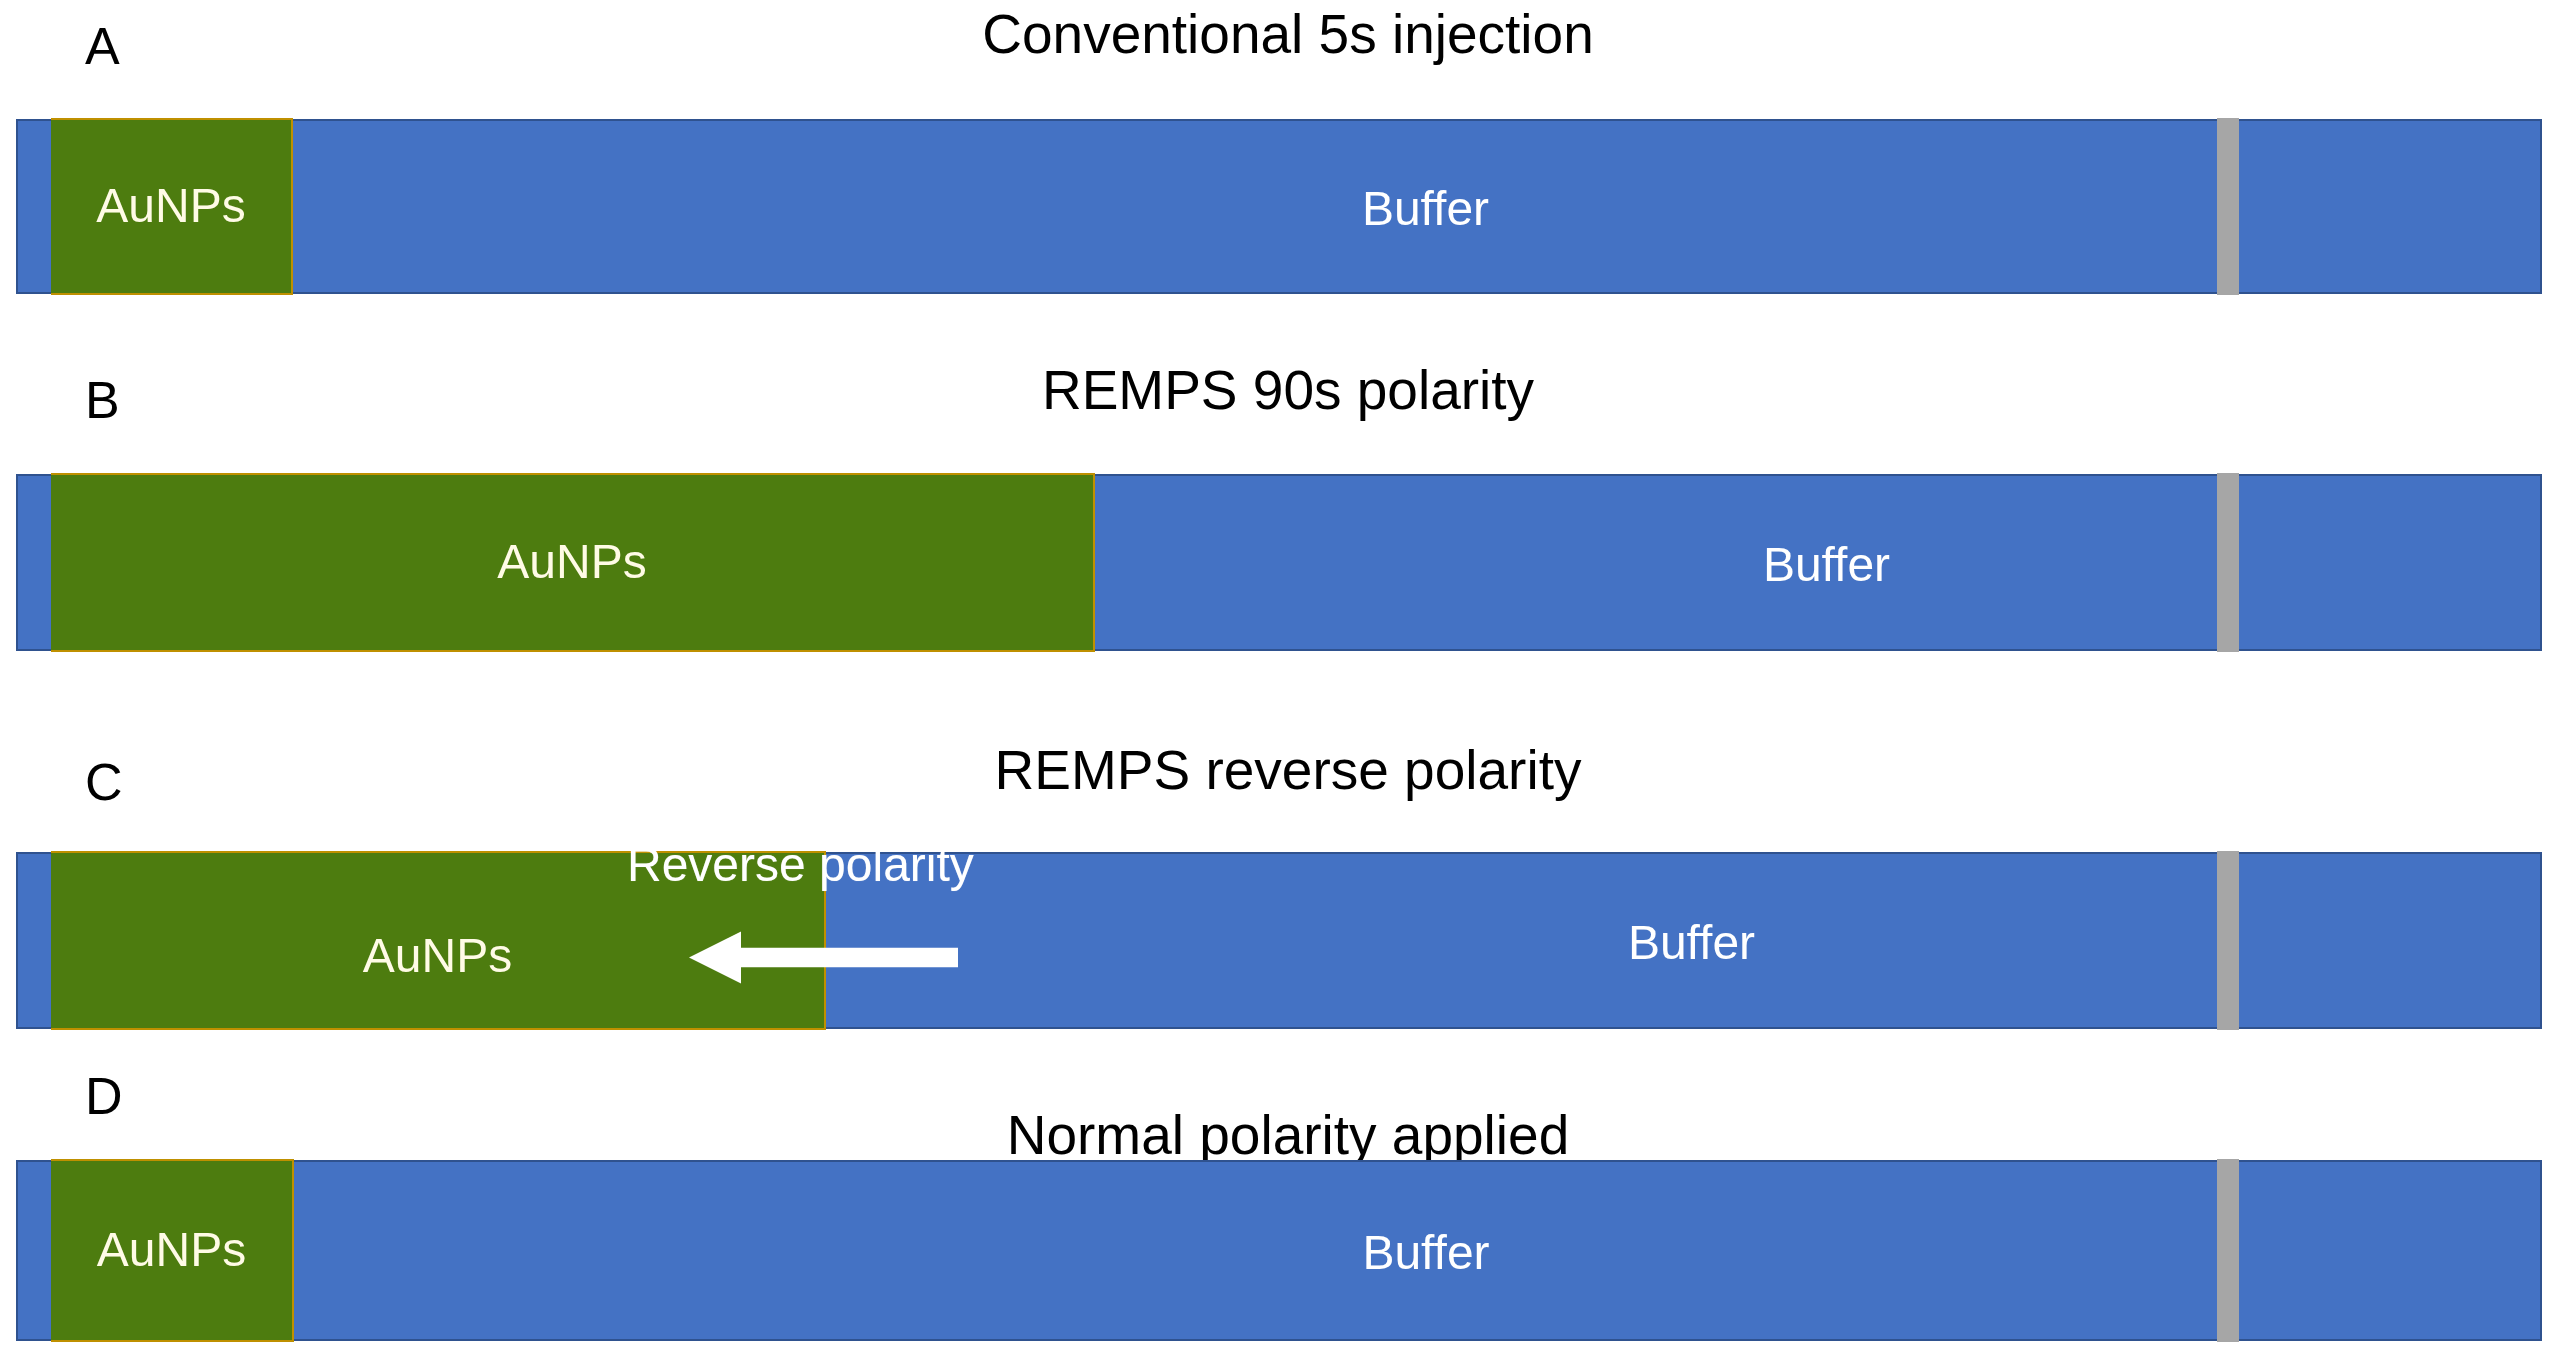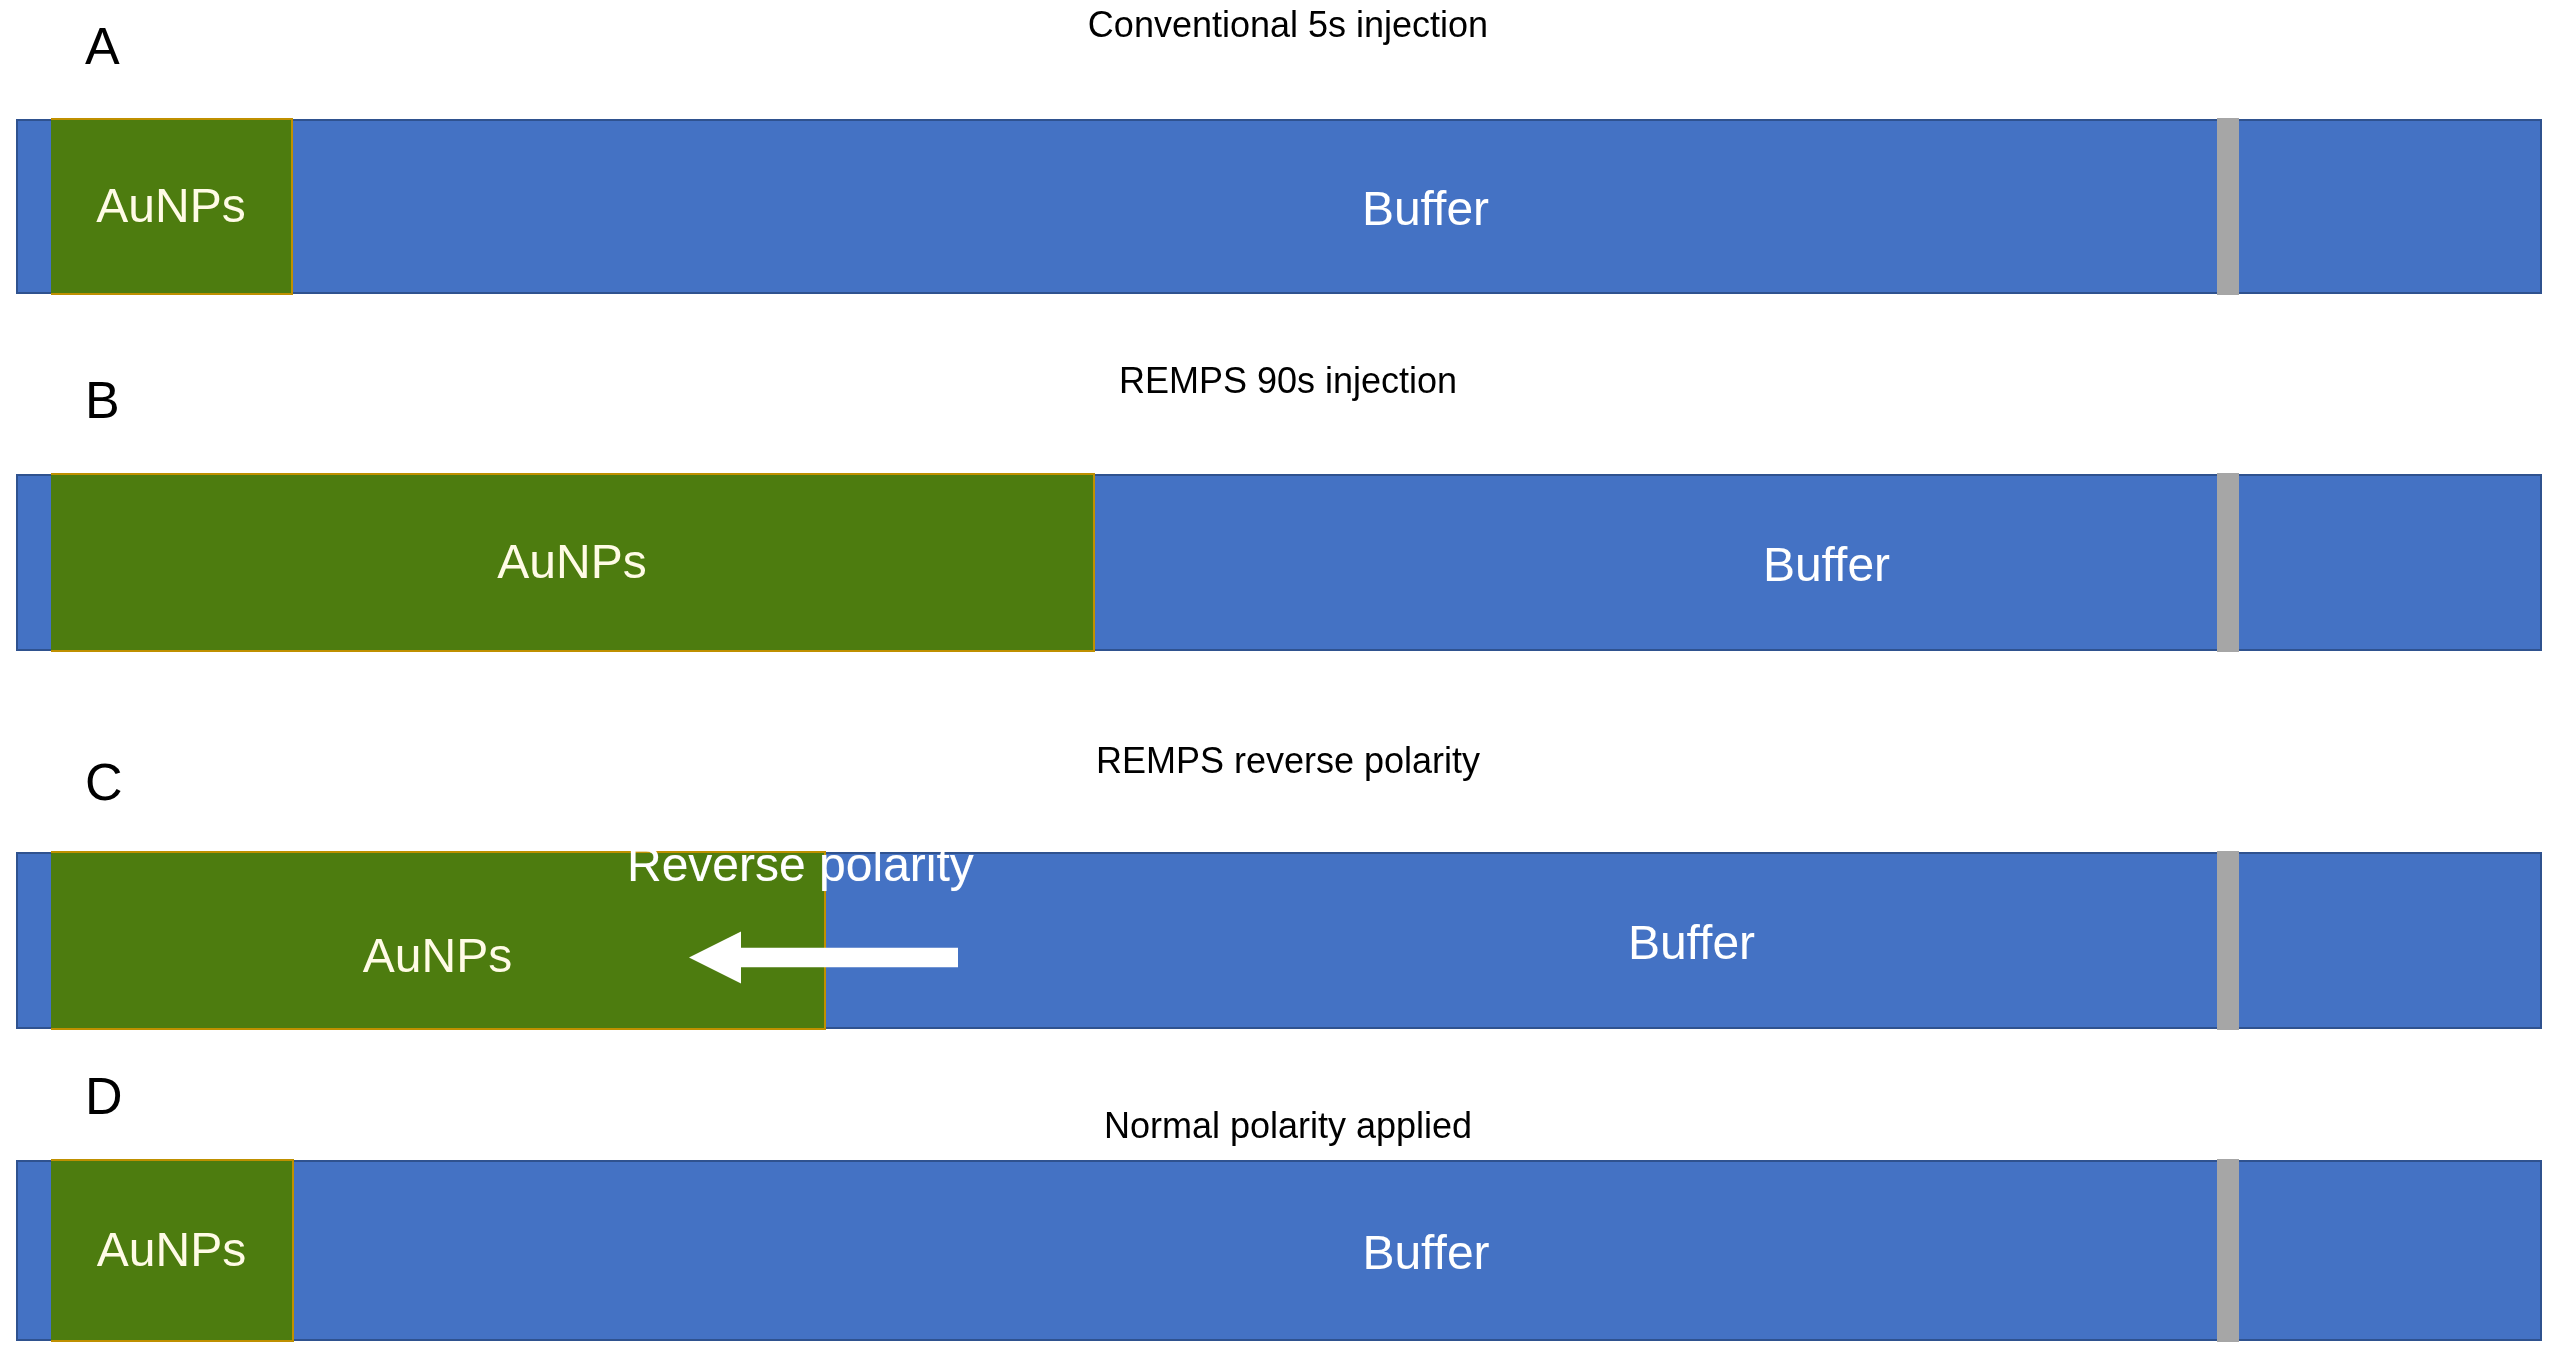--- a/index.html
+++ b/index.html
@@ -27,21 +27,21 @@
     font-weight: 400;
     letter-spacing: 0px;
   }
 
   
   .panel-title {
     position: absolute;
     left: 0;
     width: 2576px;
     text-align: center;
-    font-size: 36px;
+    font-size: 55px;
     line-height: 1;
     color: #000000;
     font-weight: 400;
     white-space: nowrap;
   }
 
   
   .capillary {
     position: absolute;
     left: 16px;
@@ -125,21 +125,21 @@
 
   <div class="capillary" style="top:119px; height:175px;">
     <div class="buffer-label" style="left:293px; right:0;">Buffer</div>
     <div class="plug" style="left:33px; width:242px;">
       <span class="plug-label">AuNPs</span>
     </div>
     <div class="detector" style="left:2199px;"></div>
   </div>
 
   <div class="panel-letter" style="left:85px; top:374px;">B</div>
-  <div class="panel-title" style="top:363px;">REMPS 90s injection</div>
+  <div class="panel-title" style="top:363px;">REMPS 90s polarity</div>
 
   <div class="capillary" style="top:474px; height:177px;">
     <div class="buffer-label" style="left:1095px; right:0;">Buffer</div>
     <div class="plug" style="left:33px; width:1044px;">
       <span class="plug-label">AuNPs</span>
     </div>
     <div class="detector" style="left:2199px;"></div>
   </div>
 
   <div class="panel-letter" style="left:85px; top:756px;">C</div>

